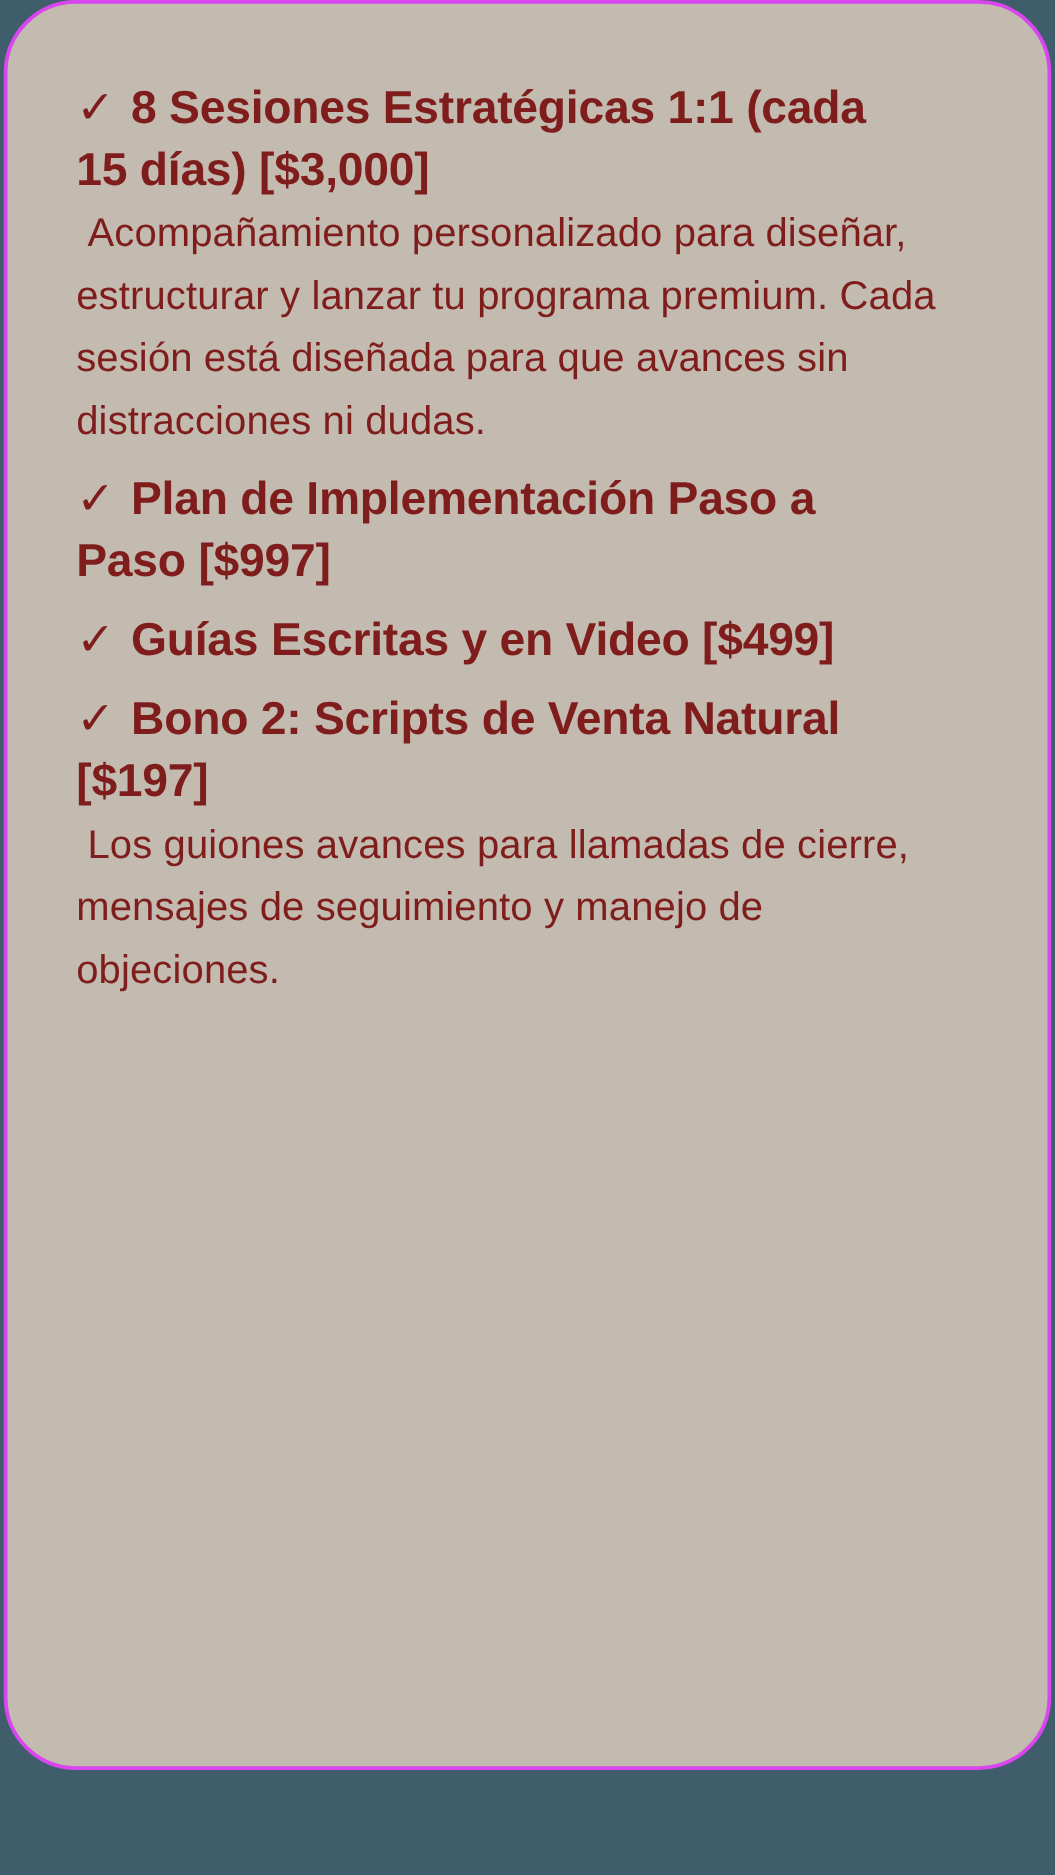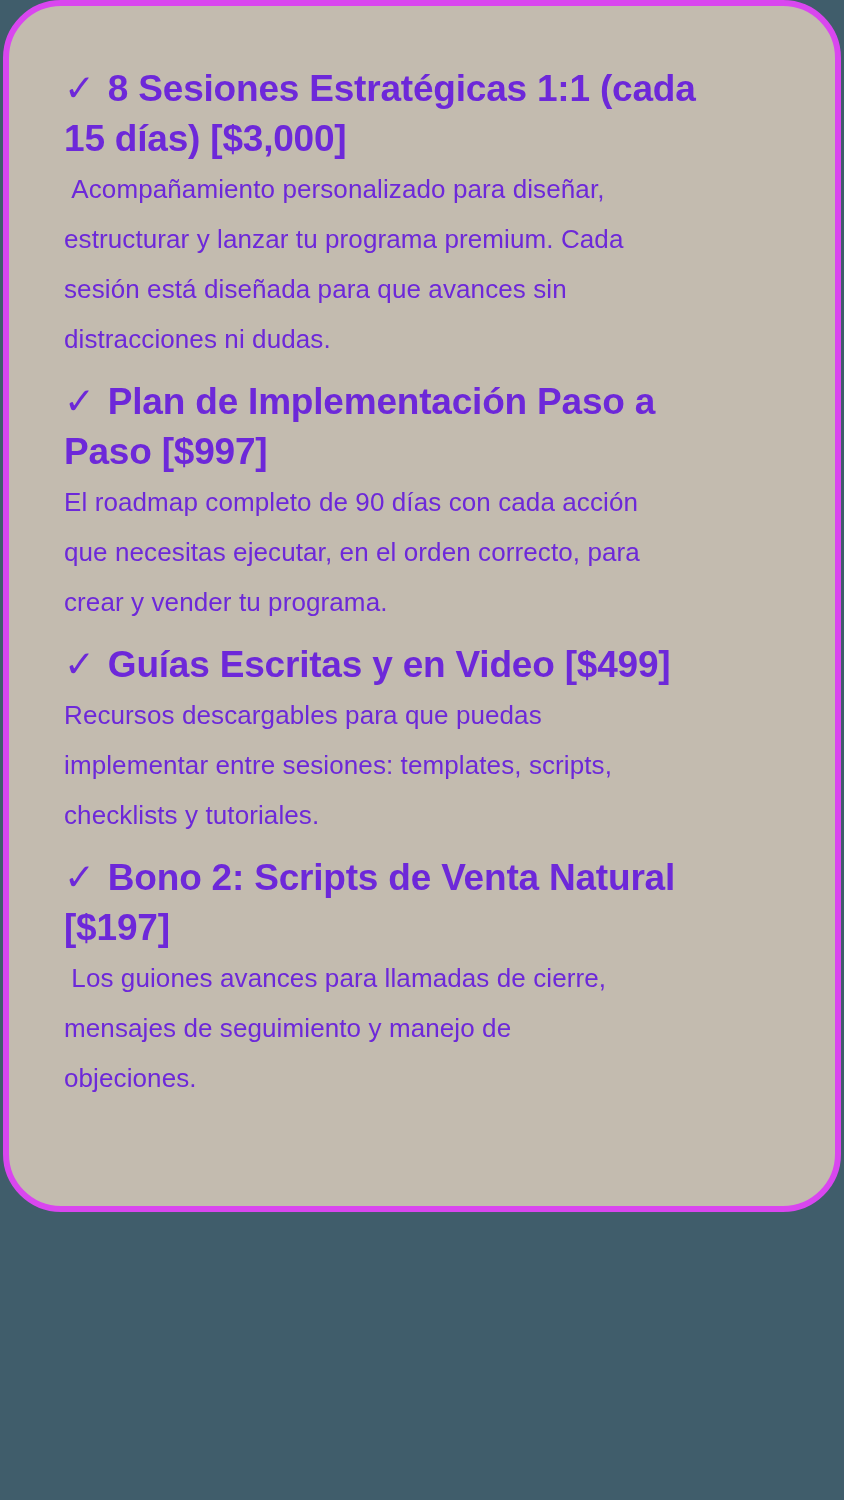--- a/index.html
+++ b/index.html
@@ -8,47 +8,47 @@
   }
   body {
     width: 844px;
     height: 1500px;
     background: #405d6b; 
     overflow: hidden;
   }
   .card {
     box-sizing: border-box;
     margin: 0 3px;
-    height: 1212px;
+    height: 1416px;
     background: #c3bbaf;
-    border: 6px solid #d946ef;
+    border: 3px solid #d946ef;
     border-radius: 58px;
     padding: 58px 50px 20px 55px;
     font-family: "Liberation Sans", "DejaVu Sans", sans-serif;
-    color: #6d28d9;
+    color: #7f1d1d;
     overflow: hidden;
   }
   .item + .item {
     margin-top: 13px;
   }
   .item-title {
     margin: 0;
     font-size: 37px;
     line-height: 50px;
     font-weight: 700;
     letter-spacing: -0.2px;
     white-space: pre-wrap;
   }
   .check {
     font-weight: 400;
     margin-right: 13px;
   }
   .item-desc {
     margin: 0;
-    font-size: 26px;
+    font-size: 32px;
     line-height: 50px;
     font-weight: 400;
     letter-spacing: 0.1px;
     white-space: pre-wrap;
   }
 </style>
 </head>
 <body>
 
 <div class="card">
@@ -58,30 +58,24 @@
 15 días) [$3,000]</span></h2>
     <p class="item-desc"> Acompañamiento personalizado para diseñar,
 estructurar y lanzar tu programa premium. Cada
 sesión está diseñada para que avances sin
 distracciones ni dudas.</p>
   </section>
 
   <section class="item">
     <h2 class="item-title"><span class="check">✓</span><span>Plan de Implementación Paso a
 Paso [$997]</span></h2>
-    <p class="item-desc">El roadmap completo de 90 días con cada acción
-que necesitas ejecutar, en el orden correcto, para
-crear y vender tu programa.</p>
   </section>
 
   <section class="item">
     <h2 class="item-title"><span class="check">✓</span><span>Guías Escritas y en Video [$499]</span></h2>
-    <p class="item-desc">Recursos descargables para que puedas
-implementar entre sesiones: templates, scripts,
-checklists y tutoriales.</p>
   </section>
 
   <section class="item">
   </section>
 
   <section class="item">
     <h2 class="item-title"><span class="check">✓</span><span>Bono 2: Scripts de Venta Natural
 [$197]</span></h2>
     <p class="item-desc"> Los guiones avances para llamadas de cierre,
 mensajes de seguimiento y manejo de

